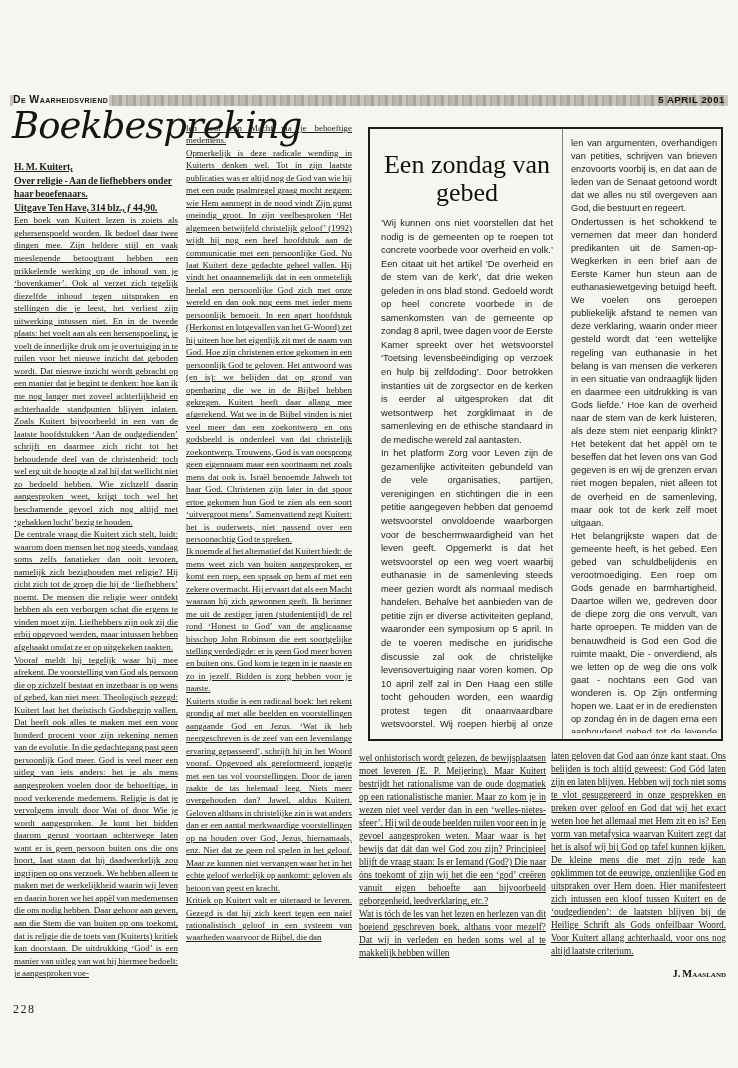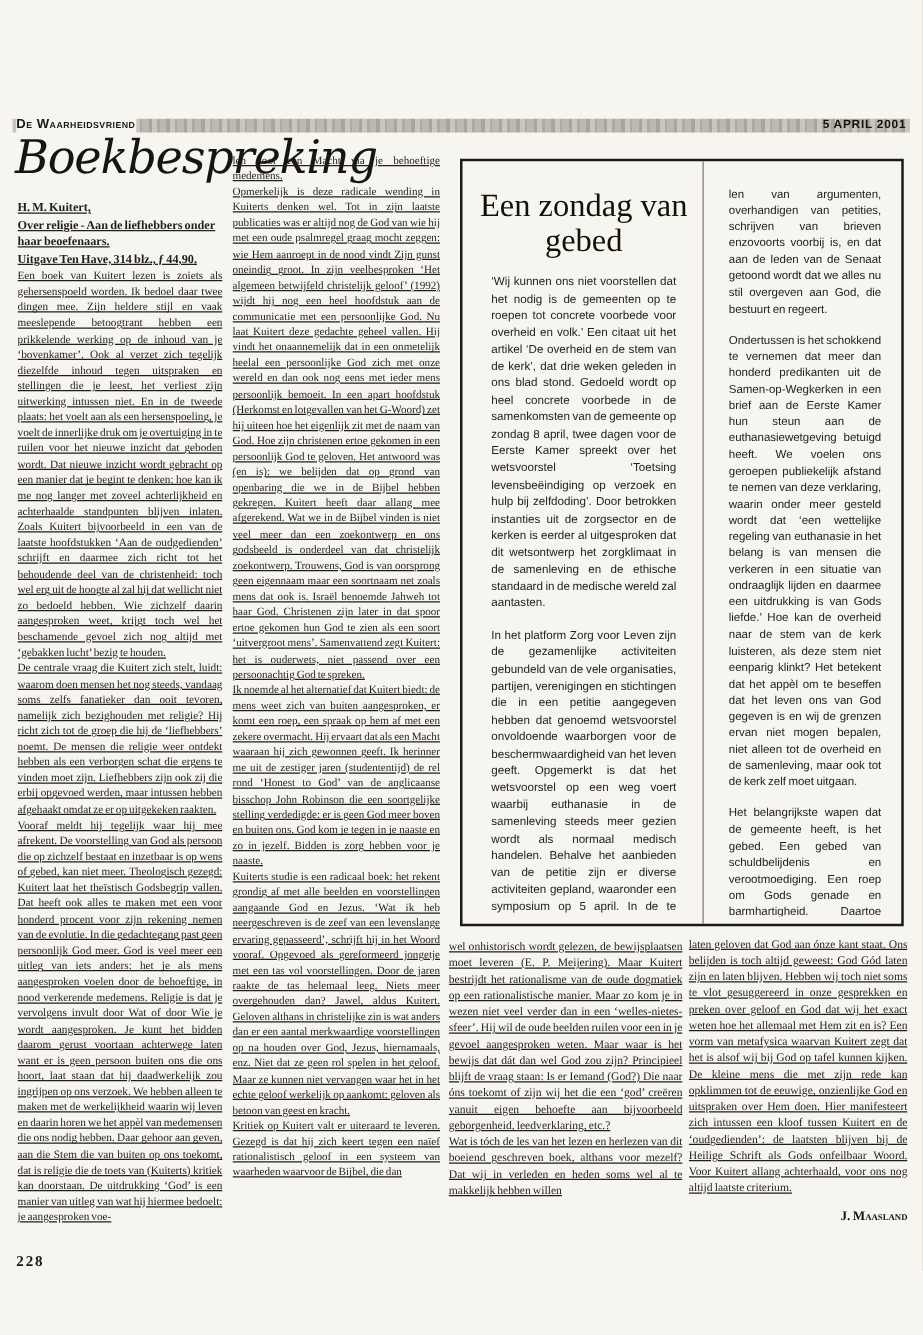--- a/index.html
+++ b/index.html
@@ -62,26 +62,26 @@
   .box-col { position:absolute; top:6px; bottom:6px; overflow:hidden;
     font-family:"Liberation Sans","DejaVu Sans",sans-serif; color:#23221c; }
   .box-col-left  { left:11px;  width:172px; }
   .box-col-right { left:201px; width:146px; top:8px; }
   .gebed-title {
     font-family:"Liberation Serif","DejaVu Serif",serif; font-weight:normal;
     font-size:26px; line-height:28px; text-align:center;
     margin:16px 2px 10px; color:#131209;
   }
   .box-text { font-size:9.3px; line-height:13.55px; text-align:justify; word-spacing:-0.6px; }
-  .box-text p { margin:12px; }
+  .box-text p { margin:0; }
   .box-col-right .box-text { font-size:9.2px; line-height:13.1px; }
   
   .page-number {
     position:absolute; left:13px; top:1002px;
-    font-size:12px; letter-spacing:1.5px; font-weight:bold; color:#1b1a14;
+    font-size:12px; letter-spacing:1.5px; font-weight:normal; color:#1b1a14;
   }
 </style>
 </head>
 <body>
 
 <div class="page">
 
   <div class="masthead-bar"></div>
   <div class="masthead-title">De Waarheidsvriend</div>
   <div class="issue-date">5 APRIL 2001</div>

